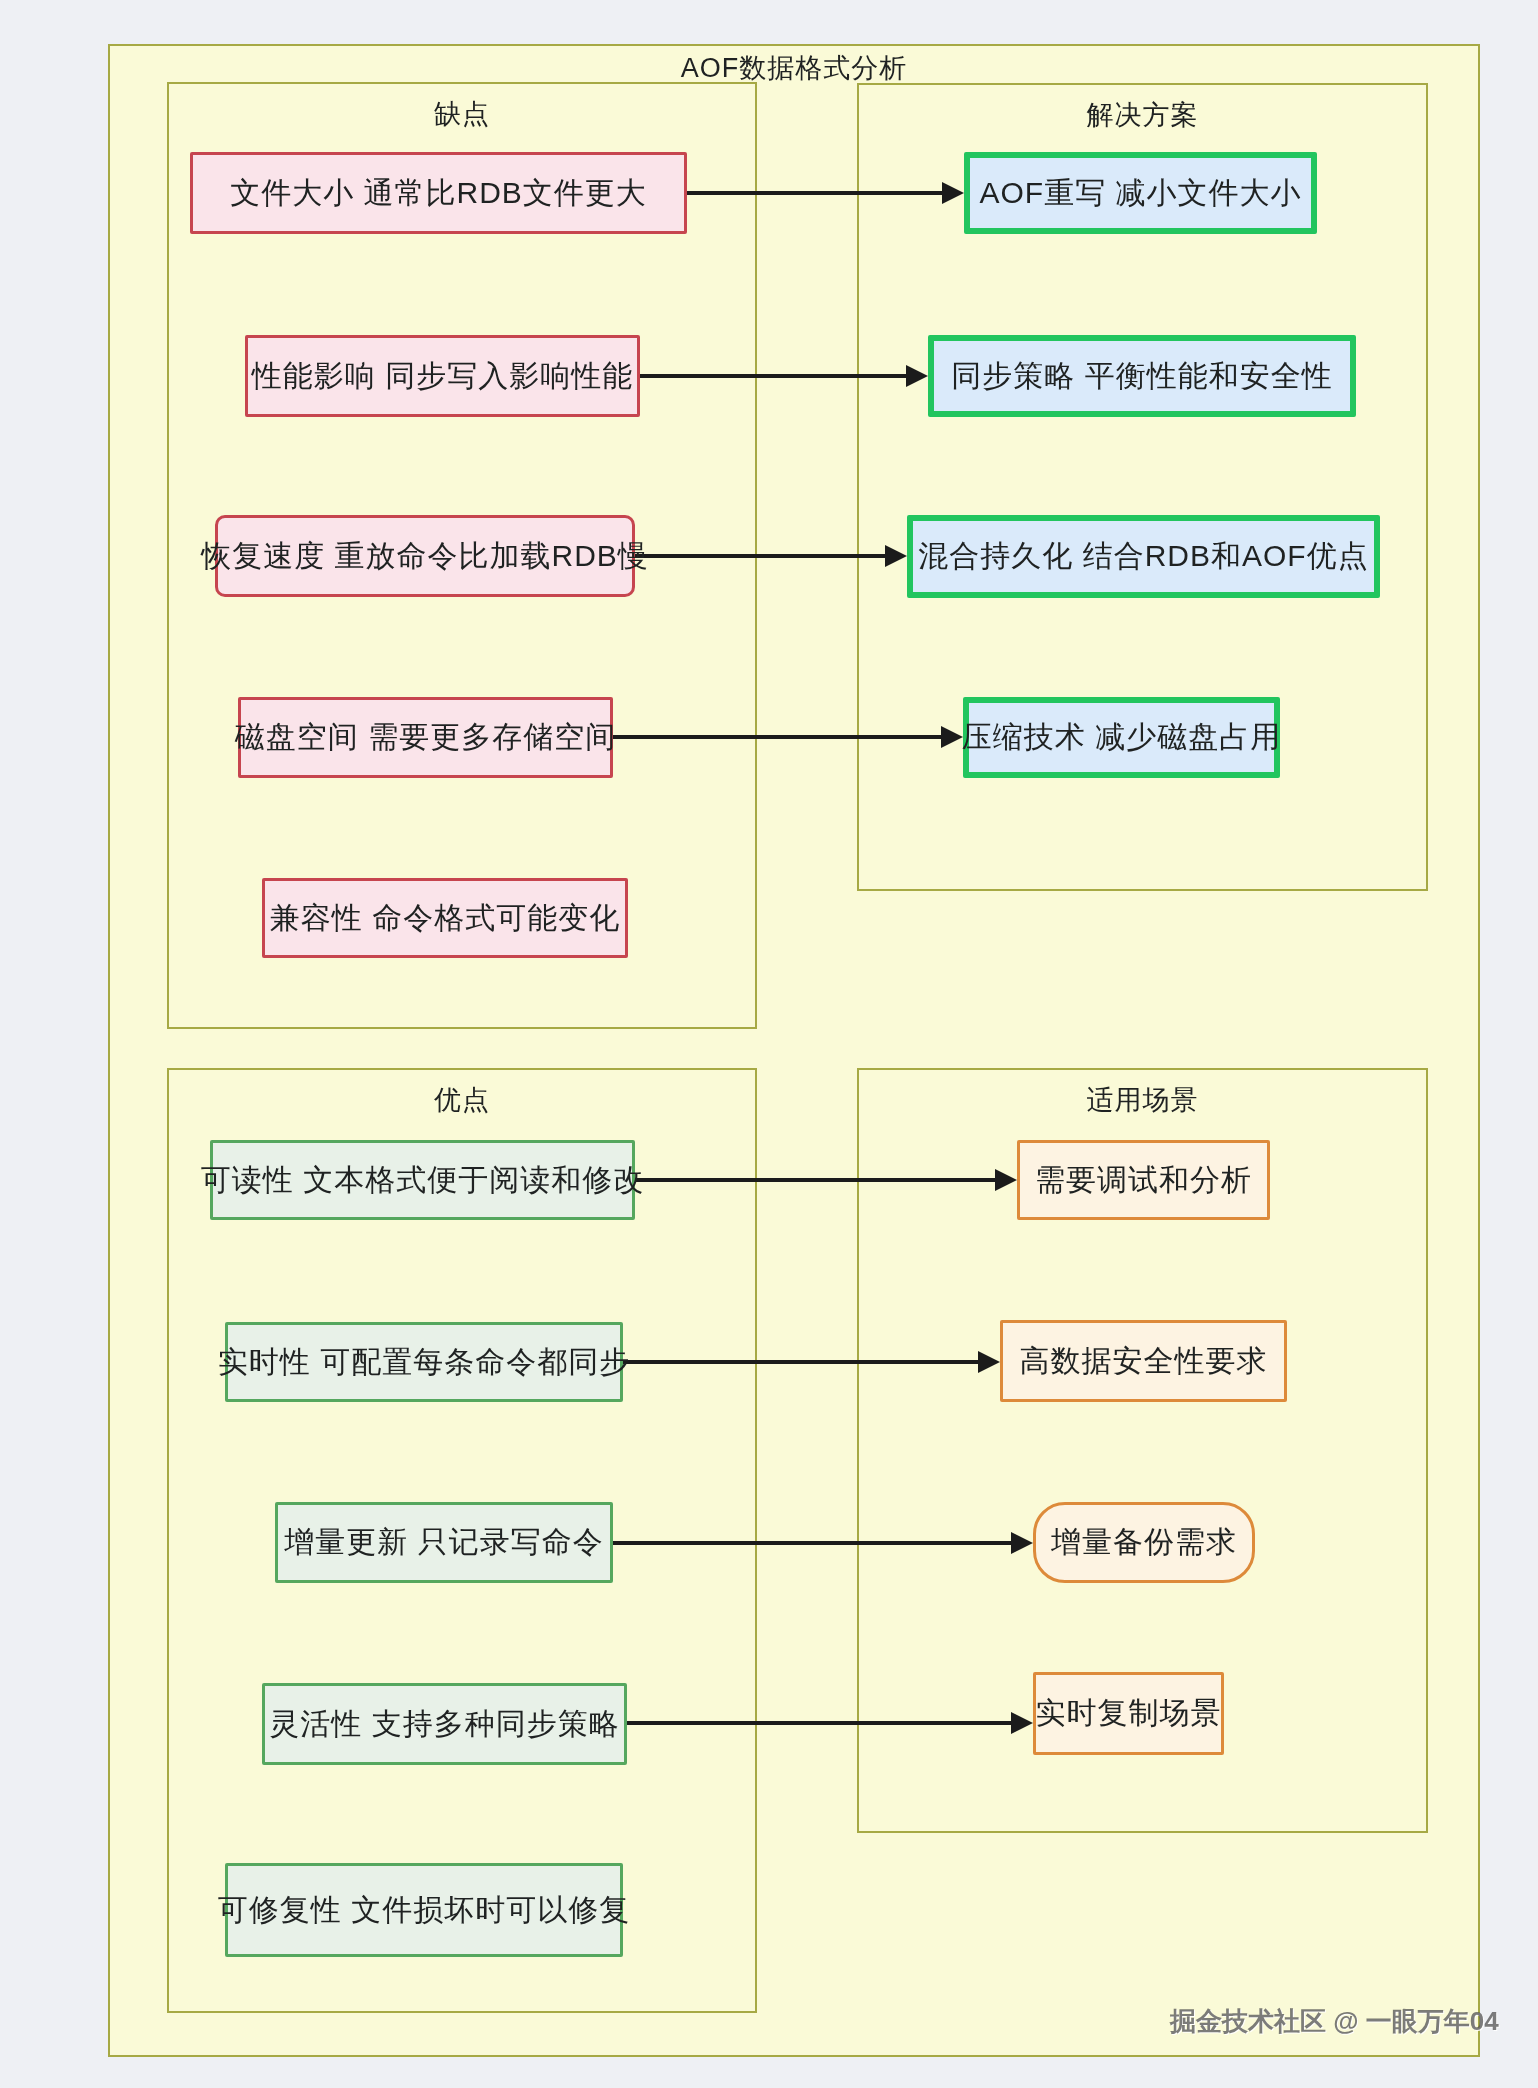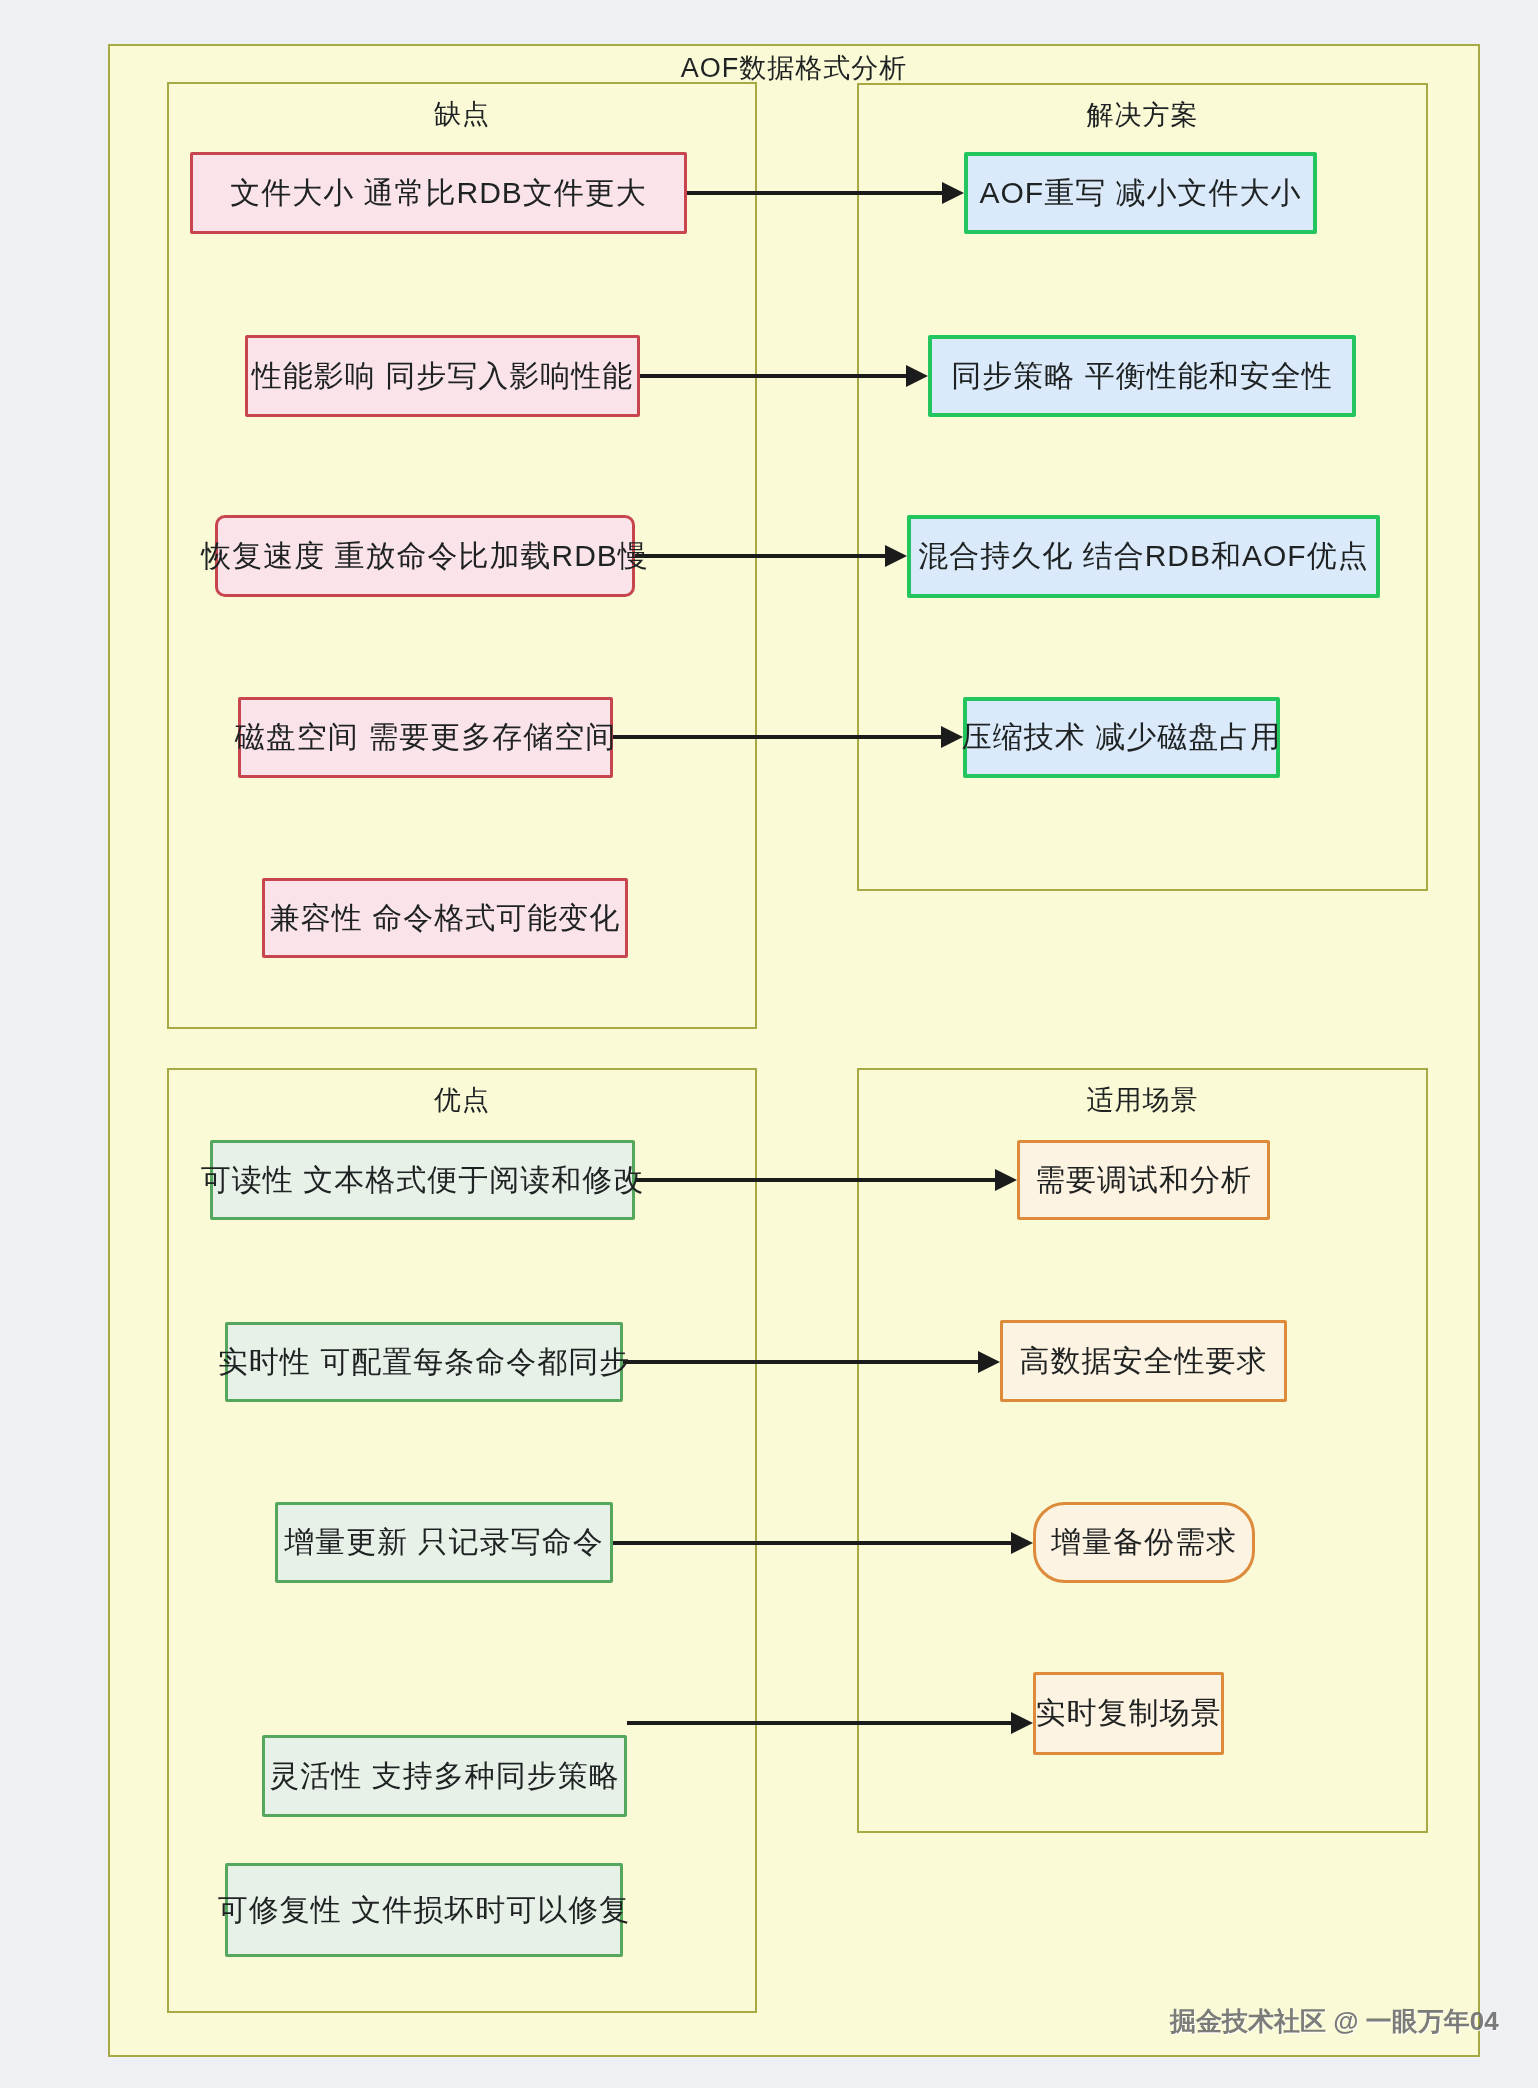--- a/index.html
+++ b/index.html
@@ -53,21 +53,21 @@
     display: flex;
     align-items: center;
     justify-content: center;
     font-size: 30px;
     letter-spacing: 1px;
     white-space: nowrap;
     border-radius: 2px;
     z-index: 3;
   }
   .node.pink   { background: #fae4ea; border: 3px solid #c6454f; }
-  .node.blue   { background: #daeafa; border: 4px solid #22c55e; }
+  .node.blue   { background: #daeafa; border: 6px solid #22c55e; }
   .node.green  { background: #e8f1e8; border: 3px solid #55a75e; }
   .node.orange { background: #fdf3e2; border: 3px solid #dd8a3a; }
   .arrow {
     position: absolute;
     height: 4px;
     background: #1b1b1b;
     z-index: 2;
   }
   .arrow::after {
     content: "";
@@ -122,21 +122,21 @@
   <div class="node pink" style="left:262px; top:878px; width:366px; height:80px;">兼容性 命令格式可能变化</div>
 
   <div class="node blue" style="left:964px; top:152px; width:353px; height:82px;">AOF重写 减小文件大小</div>
   <div class="node blue" style="left:928px; top:335px; width:428px; height:82px;">同步策略 平衡性能和安全性</div>
   <div class="node blue" style="left:907px; top:515px; width:473px; height:83px;">混合持久化 结合RDB和AOF优点</div>
   <div class="node blue" style="left:963px; top:697px; width:317px; height:81px;">压缩技术 减少磁盘占用</div>
 
   <div class="node green" style="left:210px; top:1140px; width:425px; height:80px;">可读性 文本格式便于阅读和修改</div>
   <div class="node green" style="left:225px; top:1322px; width:398px; height:80px;">实时性 可配置每条命令都同步</div>
   <div class="node green" style="left:275px; top:1502px; width:338px; height:81px;">增量更新 只记录写命令</div>
-  <div class="node green" style="left:262px; top:1735px; width:365px; height:82px;">灵活性 支持多种同步策略</div>
+  <div class="node green" style="left:262px; top:1683px; width:365px; height:82px;">灵活性 支持多种同步策略</div>
   <div class="node green" style="left:225px; top:1863px; width:398px; height:94px;">可修复性 文件损坏时可以修复</div>
 
   <div class="node orange" style="left:1017px; top:1140px; width:253px; height:80px;">需要调试和分析</div>
   <div class="node orange" style="left:1000px; top:1320px; width:287px; height:82px;">高数据安全性要求</div>
   <div class="node orange" style="left:1033px; top:1502px; width:222px; height:81px;border-radius:32px;">增量备份需求</div>
   <div class="node orange" style="left:1033px; top:1672px; width:191px; height:83px;">实时复制场景</div>
 
   <div class="arrow" style="left:687px; top:191px; width:255px;"></div>
   <div class="arrow" style="left:640px; top:374px; width:266px;"></div>
   <div class="arrow" style="left:635px; top:554px; width:250px;"></div>

